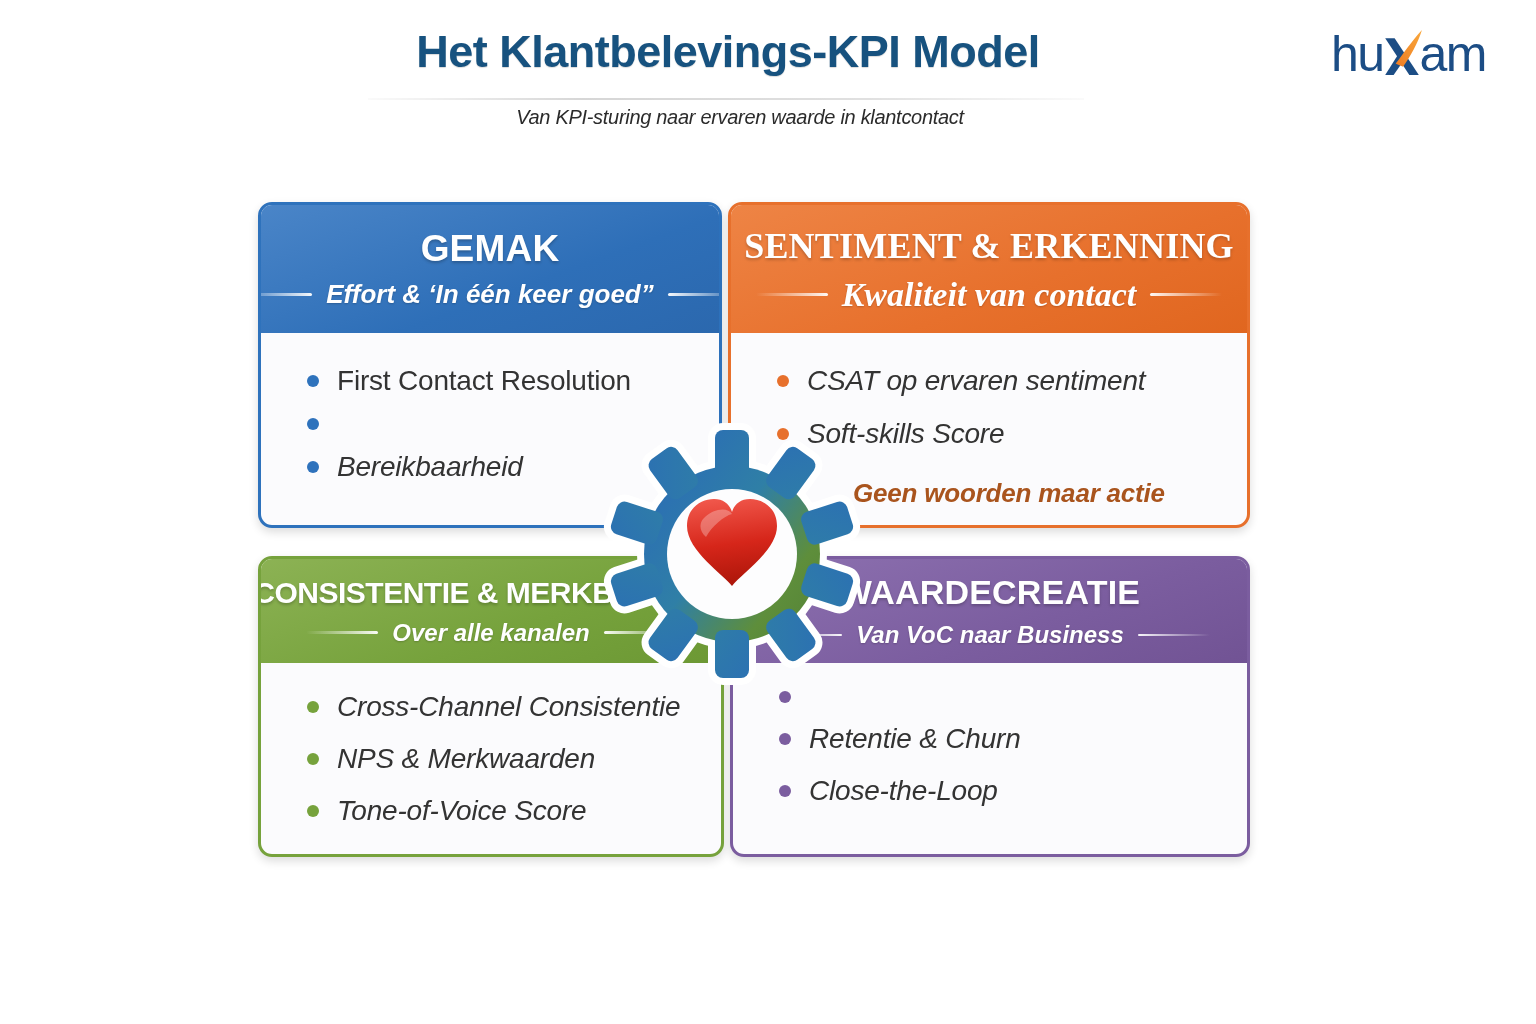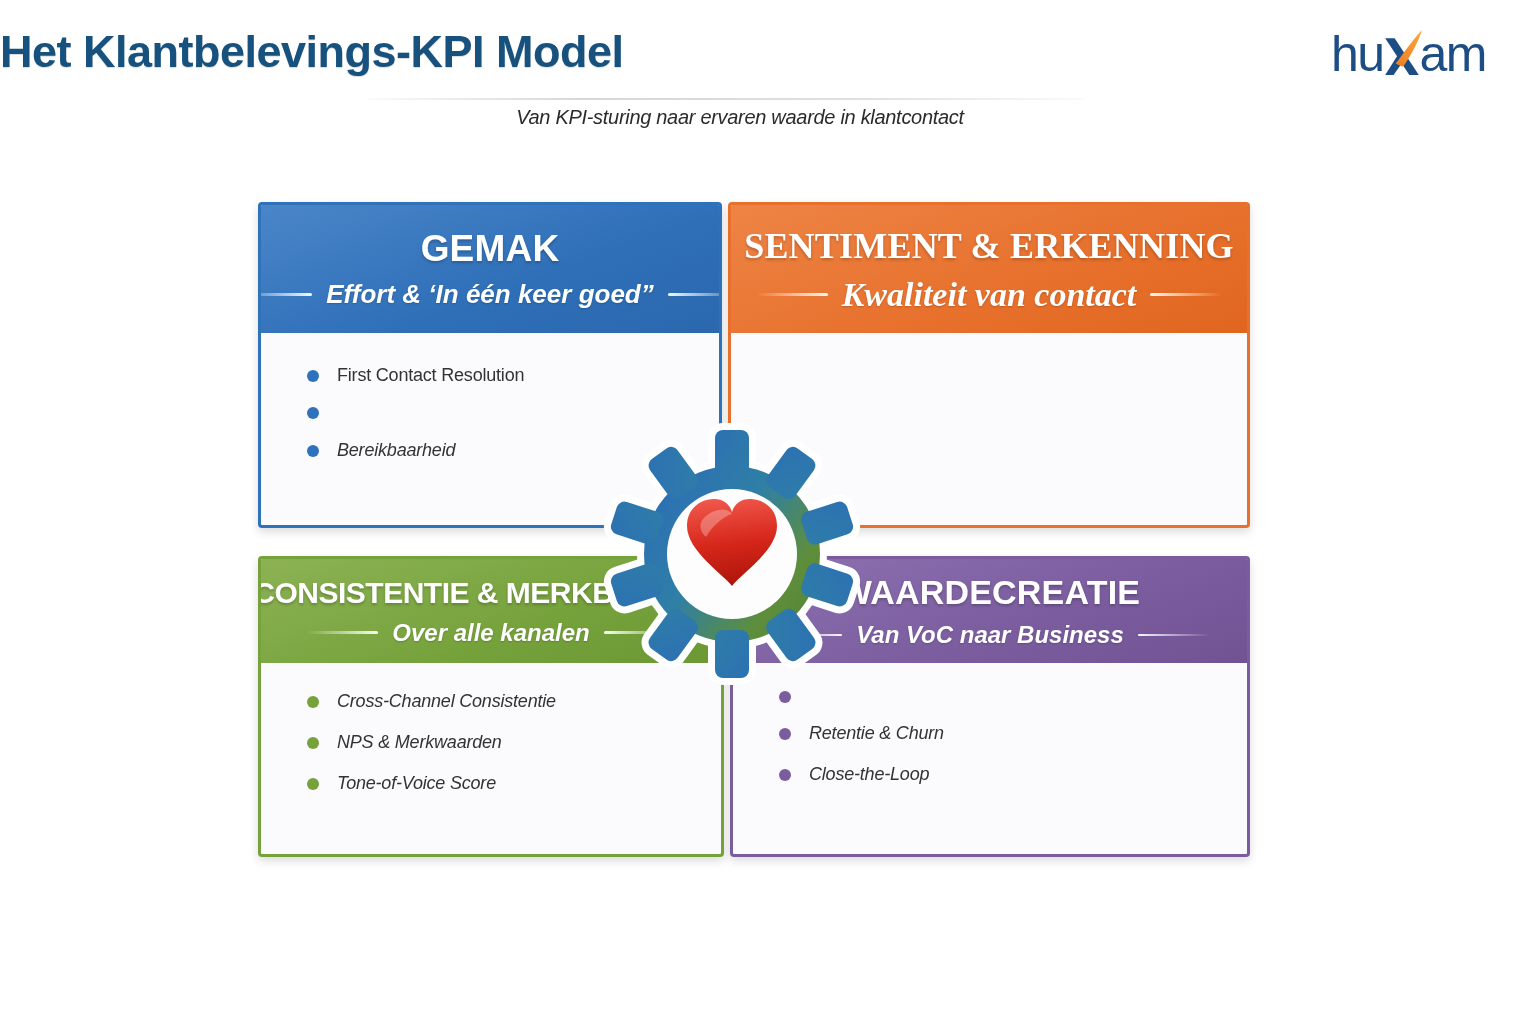--- a/index.html
+++ b/index.html
@@ -2,41 +2,41 @@
 <html><head>
 <meta charset="utf-8">
 <style>
   html,body{margin:0;padding:0;background:#ffffff;}
   *{box-sizing:border-box;}
   body{font-family:"Liberation Sans", sans-serif;}
   #stage{position:relative;width:1536px;height:1024px;background:#ffffff;overflow:hidden;}
 
   
   .page-title{
-    position:absolute;top:26px;left:0;width:1456px;
+    position:absolute;top:26px;left:0;width:1456px;text-align:center;
     font-size:45px;font-weight:bold;color:#17527f;letter-spacing:-0.5px;
     text-shadow:0 1px 1px rgba(0,0,0,0.15);
   }
   .title-divider{
     position:absolute;top:98px;left:368px;width:716px;height:2px;
     background:linear-gradient(90deg,rgba(0,0,0,0.02),rgba(0,0,0,0.16) 30%,rgba(0,0,0,0.12) 70%,rgba(0,0,0,0.02));
   }
   .page-subtitle{
     position:absolute;top:106px;left:12px;width:1456px;text-align:center;
     font-size:20px;font-style:italic;color:#2b2b2b;letter-spacing:-0.3px;
   }
   .logo{
     position:absolute;top:28px;right:50px;display:flex;align-items:flex-end;
     color:#1c4d85;font-weight:normal;font-size:50px;line-height:0.92;letter-spacing:-1.5px;
   }
   .logo svg{display:block;margin:0 -3px -1px -3px;}
 
   
   .card{
-    position:absolute;border-radius:4px;background:#fbfbfd;
+    position:absolute;border-radius:14px;background:#fbfbfd;
     box-shadow:0 4px 10px rgba(0,0,0,0.14);overflow:hidden;
   }
   .card-body{padding:0 0 0 46px;}
   .card-head{
     display:flex;flex-direction:column;justify-content:center;align-items:center;gap:9px;
     color:#fff;
   }
   .card-title{
     font-weight:bold;color:#fff;text-align:center;letter-spacing:0.2px;
     text-shadow:0 2px 3px rgba(0,0,0,0.22);white-space:nowrap;
@@ -48,21 +48,21 @@
   }
   .card-sub::before,.card-sub::after{
     content:"";height:2.5px;flex:0 0 72px;border-radius:3px;
   }
   .card-sub::before{background:linear-gradient(90deg,rgba(255,255,255,0),rgba(255,255,255,0.95));}
   .card-sub::after{background:linear-gradient(270deg,rgba(255,255,255,0),rgba(255,255,255,0.95));}
 
   .kpi-list{list-style:none;margin:0;padding:0;}
   .kpi-item{
     display:flex;align-items:center;gap:18px;
-    font-size:18px;font-style:italic;color:#333;letter-spacing:-0.2px;
+    font-size:28px;font-style:italic;color:#333;letter-spacing:-0.2px;
   }
   .kpi-item.roman{font-style:normal;}
   .bullet{width:12px;height:12px;border-radius:50%;flex:0 0 12px;}
 
   
   #card-gemak{left:258px;top:202px;width:464px;height:326px;border:3px solid #2e72bc;}
   #card-gemak .card-head{height:128px;background:linear-gradient(160deg,#4a85c8,#2e6fb8 60%,#2b68ae);}
   #card-gemak .card-title{font-size:37px;}
   #card-gemak .card-sub{font-size:26px;}
   #card-gemak .bullet{background:#2e72bc;}
@@ -149,20 +149,33 @@
           <span>Bereikbaarheid</span>
         </li>
       </ul>
     </div>
   </div>
 
   <div class="card" id="card-sentiment">
     <div class="card-head">
       <div class="card-title">SENTIMENT &amp; ERKENNING</div>
       <div class="card-sub">Kwaliteit van contact</div>
+    </div>
+    <div class="card-body">
+      <ul class="kpi-list">
+        <li class="kpi-item">
+          <span class="bullet"></span>
+          <span>CSAT op ervaren sentiment</span>
+        </li>
+        <li class="kpi-item">
+          <span class="bullet"></span>
+          <span>Soft-skills Score</span>
+        </li>
+      </ul>
+      <div class="card-note">Geen woorden maar actie</div>
     </div>
   </div>
 
   <div class="card" id="card-consistentie">
     <div class="card-head">
       <div class="card-title">CONSISTENTIE &amp; MERKBELOFTE</div>
       <div class="card-sub">Over alle kanalen</div>
     </div>
     <div class="card-body">
       <ul class="kpi-list">

